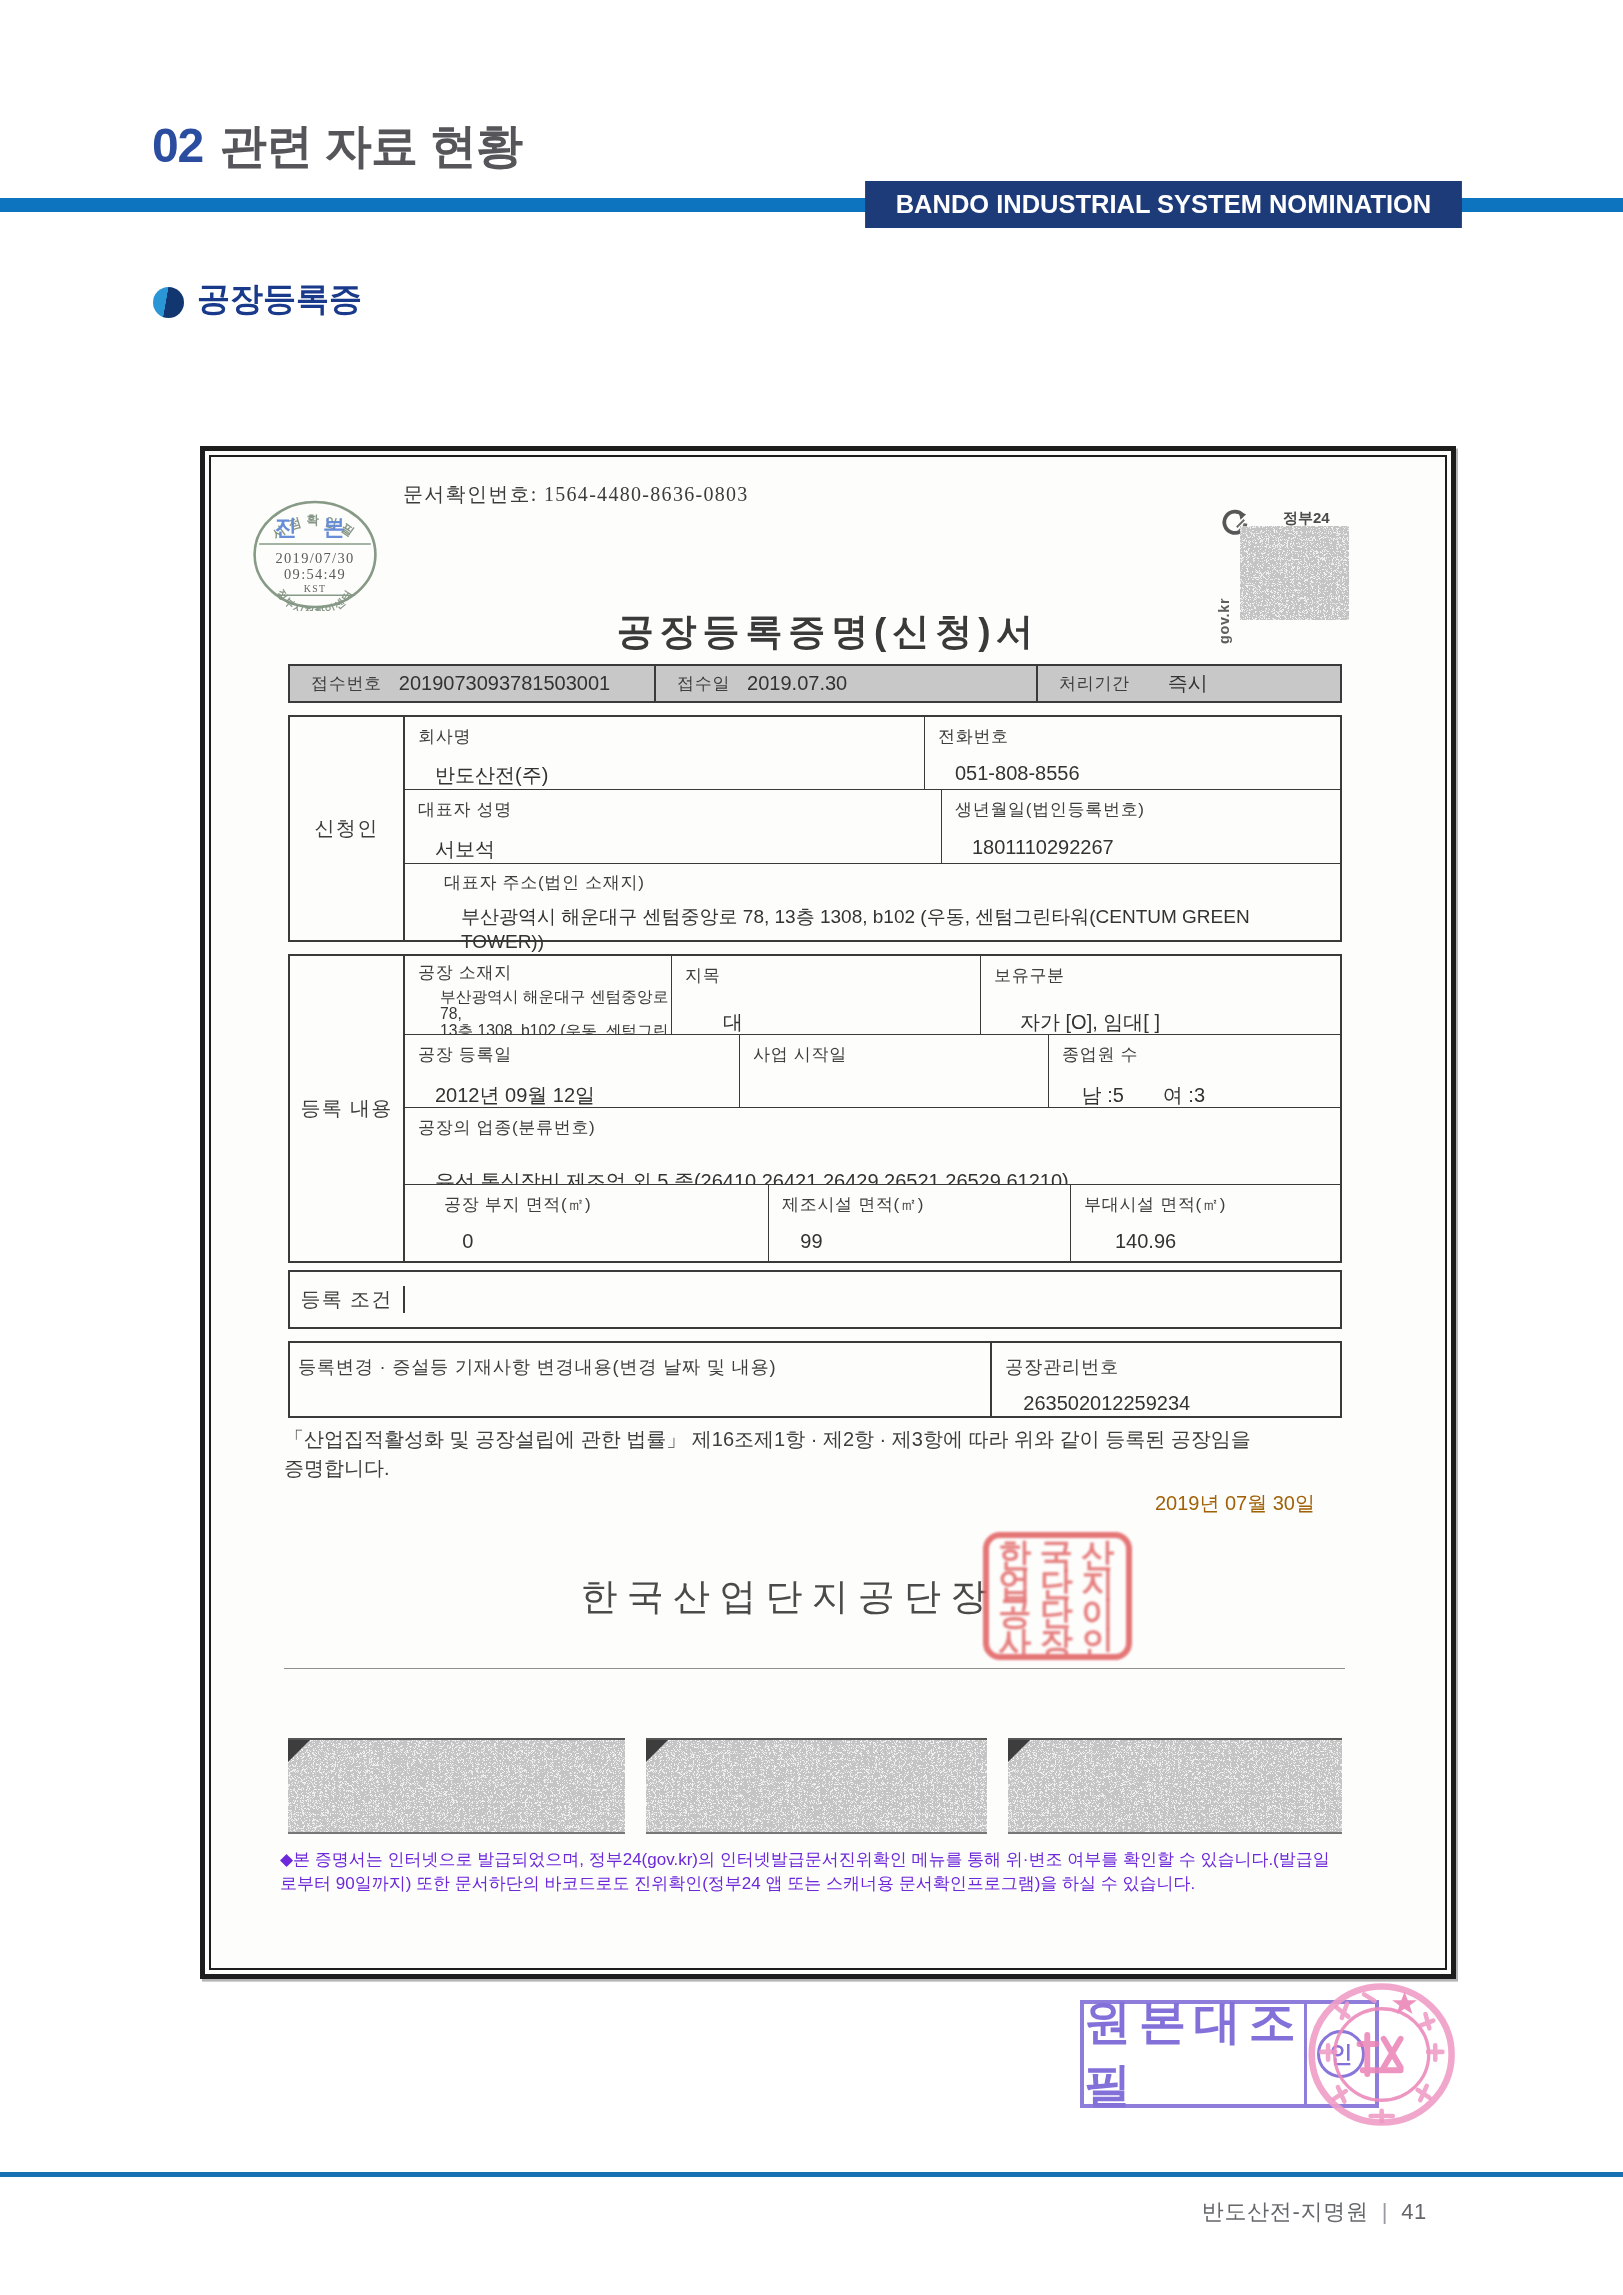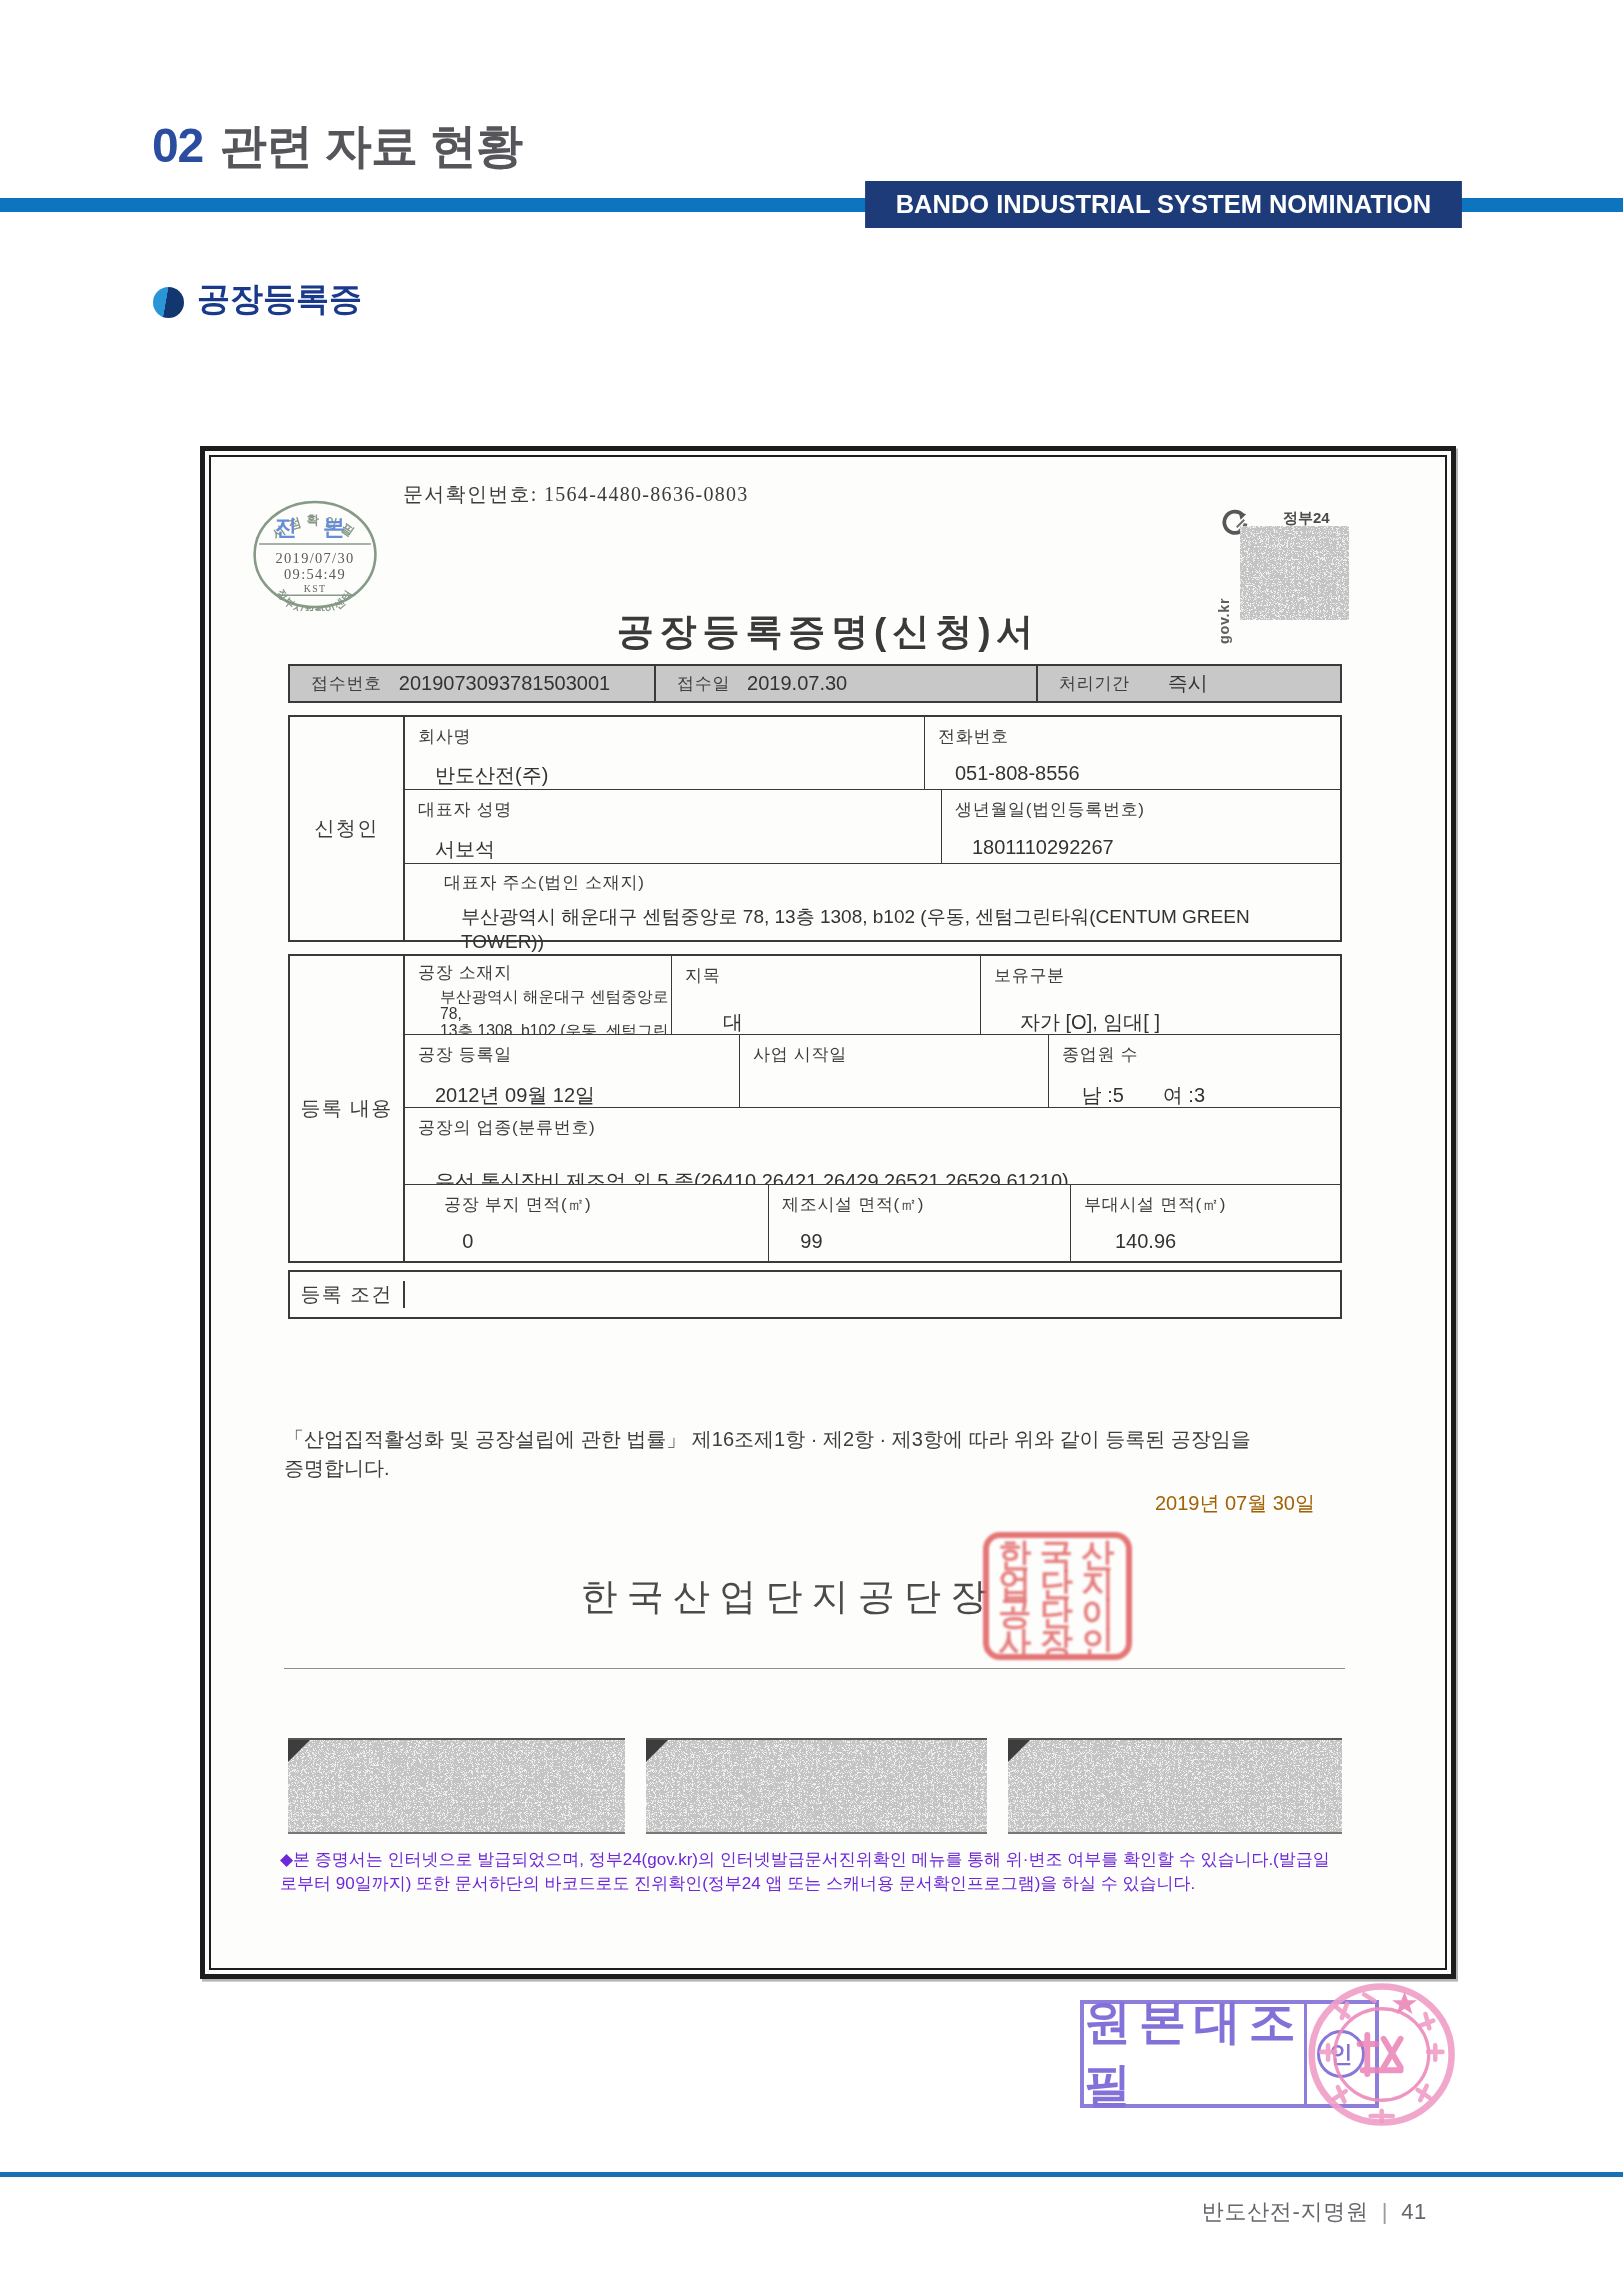--- a/index.html
+++ b/index.html
@@ -57,21 +57,21 @@
   
   .secA{left:88px;top:218px;width:1054px;height:39px;background:#c8c8c8;}
   .secA .tcell{display:flex;align-items:center;padding-top:0;gap:17px;border-right:2px solid #3a3a3a;margin-left:8px;}
   .secA .tcell:last-child{border-right:none;}
 
   .secB{left:88px;top:269px;width:1054px;height:227px;}
   .secB .trow{height:74px;}
   .secB .trow.last{height:auto;flex:1;}
 
   .secC{left:88px;top:508px;width:1054px;height:309px;}
-  .secD{left:88px;top:824px;width:1054px;height:49px;align-items:center;}
+  .secD{left:88px;top:824px;width:1054px;height:59px;align-items:center;}
   .secE{left:88px;top:895px;width:1054px;height:77px;}
 
   .addr3{font-size:15.7px;line-height:17px;margin:3.9px 0 0 22px;color:#373737;}
   .legal{position:absolute;left:84px;top:979px;width:1080px;font-size:20px;line-height:29px;color:#3d3d3d;}
   .issue-date{position:absolute;left:82px;top:1044px;width:1033px;text-align:right;font-size:20px;color:#a16207;}
   .issuer{position:absolute;left:0;top:1126px;width:100%;text-align:center;padding-right:79px;
           font-size:37px;color:#4a4a4a;letter-spacing:9.2px;font-weight:500;}
   .red-seal{position:absolute;left:783px;top:1086px;width:149px;height:128px;border:6.5px solid rgba(224,94,94,.85);
             border-radius:17px;color:rgba(224,100,100,.82);font-weight:700;font-size:33px;line-height:29.4px;
             letter-spacing:8.5px;word-break:break-all;padding:2.6px 0 0 9.2px;filter:blur(0.8px);
@@ -279,20 +279,29 @@
       <div class="lblcol">등록 조건</div>
       <div class="rows">
           <div class="trow" style="flex:1">
         <div class="tcell" style="flex:1">
           <span class="fval"></span>
         </div>
       </div>
         </div>
     </div>
 
+    <div class="tbl secE">
+      <div class="tcell" style="width:702px;border-right:2px solid #3a3a3a;padding-top:10.5px;padding-left:7.9px">
+        <span class="flabel" style="font-size:18.3px">등록변경 · 증설등 기재사항 변경내용(변경 날짜 및 내용)</span>
+      </div>
+      <div class="tcell" style="flex:1;padding-top:10.5px">
+        <div class="flabel" style="font-size:18.3px">공장관리번호</div>
+        <div class="fval" style="margin:13px 0 0 18.3px">263502012259234</div>
+      </div>
+    </div>
 
     <div class="legal">
       <div>「산업집적활성화 및 공장설립에 관한 법률」  제16조제1항 · 제2항 · 제3항에 따라 위와 같이 등록된 공장임을</div>
       <div>증명합니다.</div>
     </div>
     <div class="issue-date">2019년 07월 30일</div>
 
     <div class="issuer">한국산업단지공단장</div>
     <div class="red-seal">한국산업단지공단이사장인</div>
 

